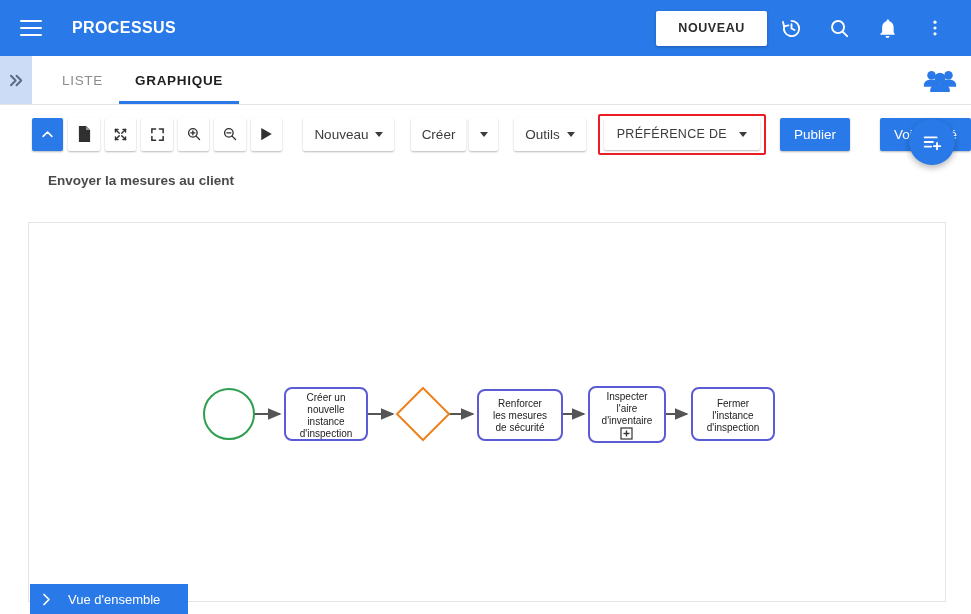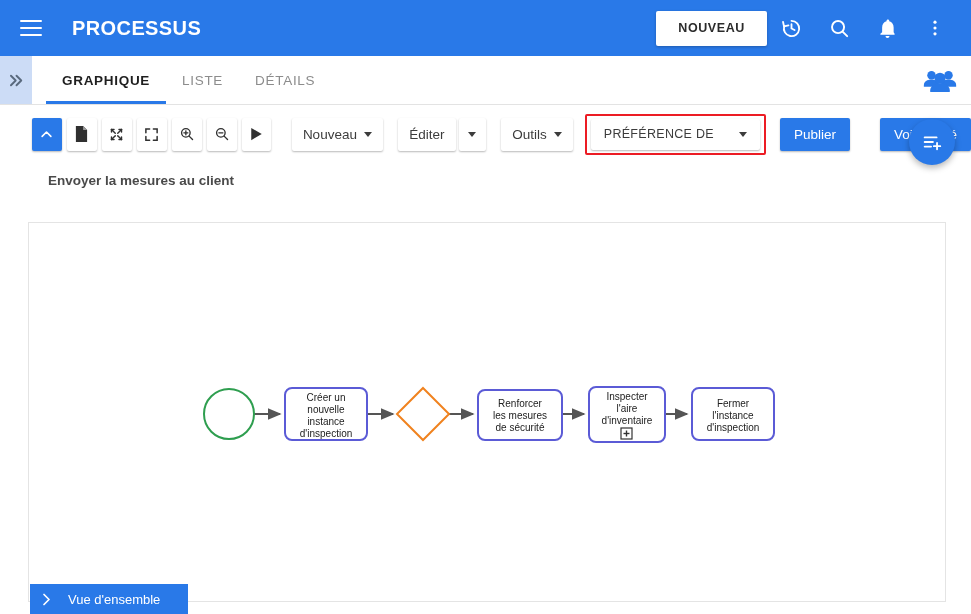--- a/index.html
+++ b/index.html
@@ -35,21 +35,21 @@
   }
   .hamburger i {
     display: block;
     height: 2px;
     background: #ffffff;
     border-radius: 1px;
   }
   .app-title {
     margin-left: 30px;
     color: #ffffff;
-    font-size: 20px;
+    font-size: 16px;
     font-weight: bold;
     letter-spacing: 0.4px;
   }
   .appbar-right {
     margin-left: auto;
     display: flex;
     align-items: center;
     padding-right: 12px;
   }
   .btn-nouveau {
@@ -202,21 +202,20 @@
     box-shadow: 0 1px 2px rgba(0,0,0,.28);
     display: flex;
     align-items: center;
     padding: 0 13px;
     font-size: 12.5px;
     letter-spacing: 0.3px;
     color: #3c3c3c;
     font-family: "Liberation Sans", sans-serif;
     cursor: pointer;
     white-space: nowrap;
-    gap: 13px;
   }
   .tb-blue {
     height: 33px;
     background: #2979e8;
     color: #ffffff;
     border: none;
     border-radius: 2px;
     box-shadow: 0 1px 2px rgba(0,0,0,.28);
     padding: 8px 14px;
     font-size: 13.5px;
@@ -338,23 +337,22 @@
 
 <div class="tabbar">
   <div class="collapse-btn">
     <svg width="19" height="19" viewBox="0 0 24 24" fill="none" stroke="#5a6a7e" stroke-width="2.4" stroke-linecap="round" stroke-linejoin="round">
       <polyline points="5,6 11,12 5,18"></polyline>
       <polyline points="12,6 18,12 12,18"></polyline>
     </svg>
   </div>
 
   <div class="tabs">
+    <div class="tab">LISTE</div>
     <div class="tab active">GRAPHIQUE</div>
-    <div class="tab">LISTE</div>
-    <div class="tab">DÉTAILS</div>
   </div>
 
   <div class="people-icon">
     <svg width="34" height="26" viewBox="0 0 40 28" fill="#2979e8">
       <circle cx="10" cy="8.5" r="5"></circle>
       <circle cx="30" cy="8.5" r="5"></circle>
       <path d="M1 20c0-4 4-6.5 9-6.5s9 2.5 9 6.5v2H1z"></path>
       <path d="M21 20c0-4 4-6.5 9-6.5s9 2.5 9 6.5v2H21z"></path>
       <circle cx="20" cy="12" r="6.6"></circle>
       <path d="M8.5 26c0-5 5.2-8 11.5-8s11.5 3 11.5 8v2h-23z"></path>
@@ -429,21 +427,21 @@
   <div class="tb-sep"></div>
 
   <div class="tb-drop">
     <span>Nouveau</span>
     <span class="caret"></span>
   </div>
 
   <div class="tb-sep"></div>
 
   <div class="tb-drop">
-    <span>Éditer</span>
+    <span>Créer</span>
   </div>
   <div class="tb-split">
     <span class="caret" style="margin-left:0"></span>
   </div>
 
   <div class="tb-sep"></div>
 
   <div class="tb-drop">
     <span>Outils</span>
     <span class="caret"></span>

